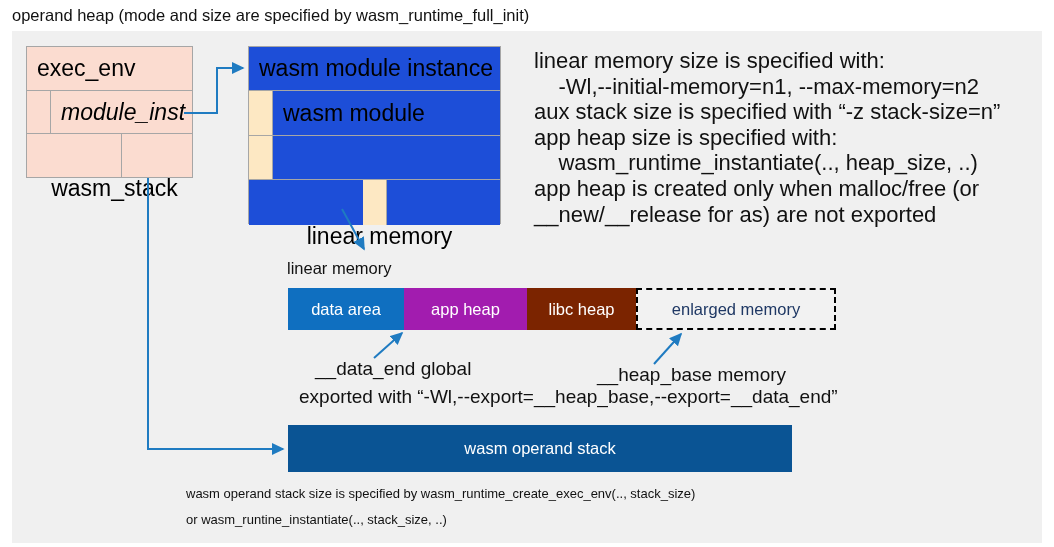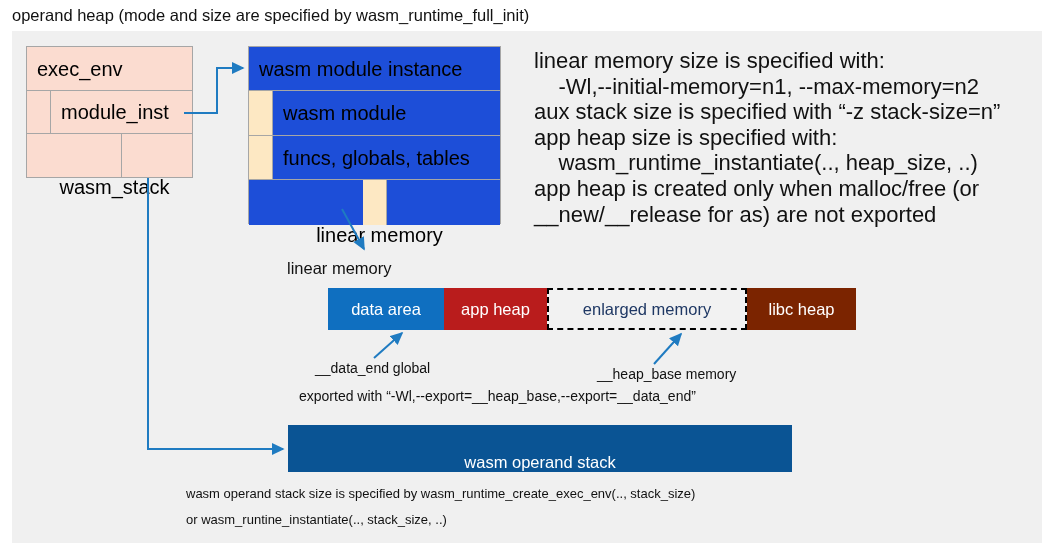--- a/index.html
+++ b/index.html
@@ -21,21 +21,21 @@
   }
 
   
   .sbox{position:absolute;box-sizing:border-box;border:1px solid #A6A6A6;}
   .srow{
     box-sizing:border-box;display:flex;align-items:center;
     border-bottom:1px solid #A6A6A6;
   }
   .srow:last-child{border-bottom:none;flex-direction:column;}
   .gutter{box-sizing:border-box;border-right:1px solid #A6A6A6;height:100%;flex:0 0 auto;}
-  .rowlabel{padding-left:10px;font-size:20px;line-height:1;white-space:nowrap;}
+  .rowlabel{padding-left:10px;font-size:23px;line-height:1;white-space:nowrap;}
 
   .pink .srow{background:#FBDCD0;}
   .pink .gutter{background:#FBDCD0;}
   .cream .srow{background:#1d4ed8;}
   .cream .gutter{background:#FDE8C3;}
 
   
   .textblock{
     position:absolute;left:534px;top:48px;width:500px;
     font-size:22px;line-height:25.6px;color:#111;white-space:pre;
@@ -51,32 +51,32 @@
     box-sizing:border-box;display:flex;align-items:center;justify-content:center;
     font-size:16.5px;color:#ffffff;white-space:nowrap;
   }
   .seg.enlarged{
     background:#F2F2F2;color:#1F3864;
     border:2.5px dashed #000000;
     margin-left:0px;
   }
 
   .ann{
-    position:absolute;font-size:14px;line-height:21px;
+    position:absolute;font-size:19px;line-height:21px;
     white-space:nowrap;color:#111;
   }
   .ann.data-end{left:315px;top:358px;}
   .ann.heap-base{left:597px;top:364px;}
   .ann.exported{left:299px;top:386px;}
 
   
   .opstack{
     position:absolute;left:288px;top:425px;width:504px;height:47px;
     background:#0A5494;color:#ffffff;
-    display:flex;align-items:flex-end;justify-content:center;
+    display:flex;align-items:center;justify-content:center;
     font-size:16.5px;white-space:nowrap;
   }
   .bottomtext{
     position:absolute;left:186px;top:481px;width:850px;
     font-size:13px;line-height:26px;color:#111;white-space:pre;
   }
 
   svg.overlay{position:absolute;left:0;top:0;width:1054px;height:547px;pointer-events:none;}
 </style>
 </head>
@@ -85,70 +85,69 @@
 <div id="stage">
 
   <div class="title">operand heap (mode and size are specified by wasm_runtime_full_init)</div>
 
   <div class="panel"></div>
 
   <div class="sbox pink" style="left:26px;top:46px;width:167px;height:132px;">
     <div class="srow" style="height:44px;">
       <span class="rowlabel">exec_env</span>
     </div>
-    <div class="srow" style="height:43px;">
+    <div class="srow" style="height:43px;font-style:italic;">
       <div class="gutter" style="width:24px;"></div>
       <span class="rowlabel">module_inst</span>
     </div>
     <div class="srow" style="height:43px;">
       <div class="gutter" style="width:24px;"></div>
       <span class="rowlabel">wasm_stack</span>
     </div>
   </div>
 
   <div class="sbox cream" style="left:248px;top:46px;width:253px;height:178px;">
     <div class="srow" style="height:44px;">
       <span class="rowlabel">wasm module instance</span>
     </div>
     <div class="srow" style="height:45px;">
       <div class="gutter" style="width:24px;"></div>
       <span class="rowlabel">wasm module</span>
     </div>
     <div class="srow" style="height:44px;">
       <div class="gutter" style="width:24px;"></div>
-      <span class="rowlabel">funcs, globals, tables</span>
     </div>
     <div class="srow" style="height:45px;">
       <div class="gutter" style="width:24px;"></div>
       <span class="rowlabel">linear memory</span>
     </div>
   </div>
 
   <div class="textblock">linear memory size is specified with:
     -Wl,--initial-memory=n1, --max-memory=n2
 aux stack size is specified with “-z stack-size=n”
 app heap size is specified with:
     wasm_runtime_instantiate(.., heap_size, ..)
 app heap is created only when malloc/free (or
 __new/__release for as) are not exported</div>
 
   <div class="lm-caption">linear memory</div>
 
   <div class="membar">
-    <div class="seg" style="width:116px;background:#0F6FC0;color:#ffffff;margin-left:40px;">
+    <div class="seg" style="width:116px;background:#0F6FC0;color:#ffffff;">
       <span>data area</span>
     </div>
-    <div class="seg" style="width:103px;background:#b91c1c;color:#ffffff;">
+    <div class="seg" style="width:123px;background:#a21caf;color:#ffffff;">
       <span>app heap</span>
+    </div>
+    <div class="seg" style="width:109px;background:#7B2400;color:#ffffff;">
+      <span>libc heap</span>
     </div>
     <div class="seg enlarged" style="width:200px;">
       <span>enlarged memory</span>
-    </div>
-    <div class="seg" style="width:109px;background:#7B2400;color:#ffffff;">
-      <span>libc heap</span>
     </div>
   </div>
 
   <div class="ann data-end">__data_end global</div>
   <div class="ann heap-base">__heap_base memory</div>
   <div class="ann exported">exported with “-Wl,--export=__heap_base,--export=__data_end”</div>
 
   <div class="opstack">
     <span>wasm operand stack</span>
   </div>

